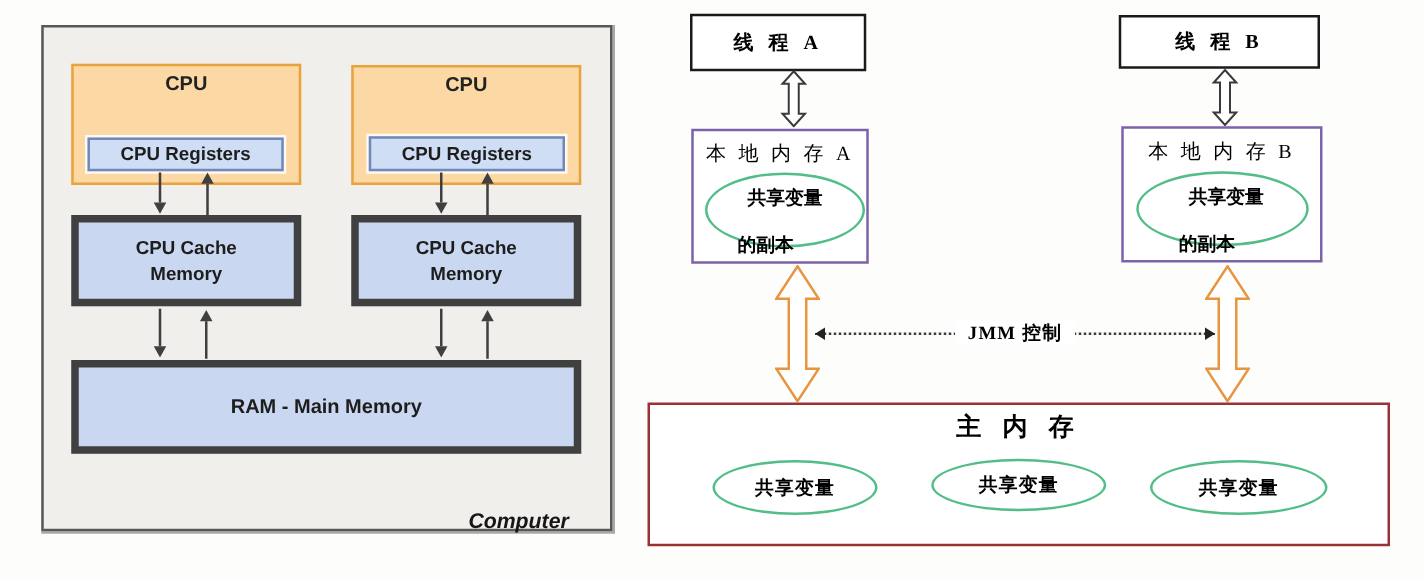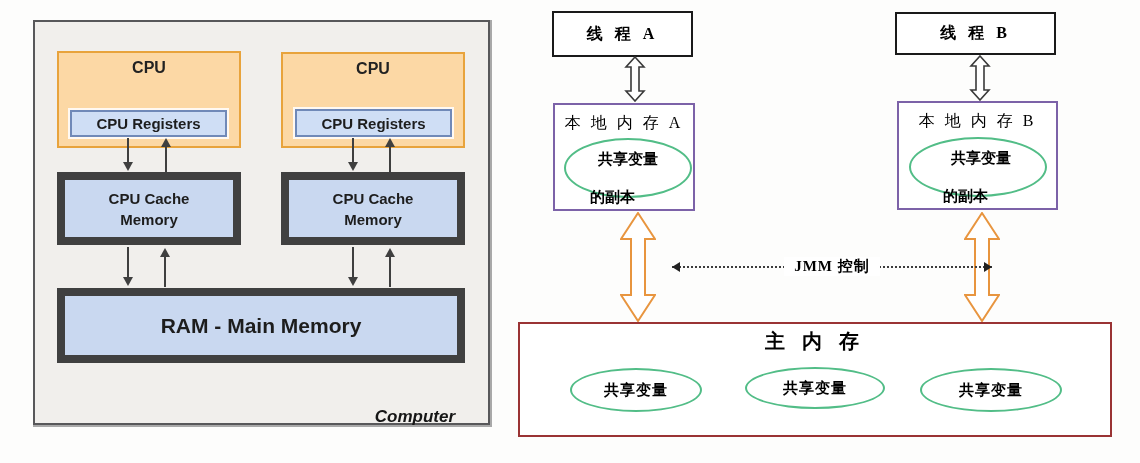--- a/index.html
+++ b/index.html
@@ -8,21 +8,21 @@
   .abs{position:absolute;box-sizing:border-box;}
 
   
   .computer-outer{left:33px;top:20px;width:457px;height:405px;background:#f1efec;
                   border:2px solid #58585a;box-shadow:1px 1px 0 1px #a9a9a9;}
   .cpu-box{background:#fcd8a5;border:2px solid #e8a33c;}
   .cpu-title{width:100%;text-align:center;padding-top:6px;font-weight:bold;font-size:16px;color:#222;}
   .reg-box{background:#cfdef5;border:2px solid #7089b8;box-shadow:0 0 0 2px rgba(255,255,255,.85);
            display:flex;align-items:center;justify-content:center;
            font-weight:bold;font-size:15px;color:#1d1d1d;}
-  .blue-box{background:#c9d8f0;border:8px solid #404040;display:flex;align-items:center;justify-content:center;
+  .blue-box{background:#c9d8f0;border:6px solid #404040;display:flex;align-items:center;justify-content:center;
             font-weight:bold;font-size:15px;color:#1d1d1d;text-align:center;line-height:21px;}
   .computer-label{font-weight:bold;font-size:17px;color:#161616;text-align:right;}
 
   .arr{position:absolute;width:2px;background:#3f3f3f;}
   .arr.down::after{content:'';position:absolute;left:-4px;bottom:-9px;width:0;height:0;
                    border:5px solid transparent;border-bottom:none;border-top:9px solid #3f3f3f;}
   .arr.up::before{content:'';position:absolute;left:-4px;top:-9px;width:0;height:0;
                   border:5px solid transparent;border-top:none;border-bottom:9px solid #3f3f3f;}
 
   
@@ -65,21 +65,21 @@
   </div>
   <div class="abs reg-box" style="left:295px;top:109px;width:157px;height:28px;">CPU Registers</div>
 
   <div class="abs blue-box" style="left:57px;top:172px;width:184px;height:73px;">
     <span style="display:inline-block;width:100px;">CPU Cache Memory</span>
   </div>
   <div class="abs blue-box" style="left:281px;top:172px;width:184px;height:73px;">
     <span style="display:inline-block;width:100px;">CPU Cache Memory</span>
   </div>
 
-  <div class="abs blue-box" style="left:57px;top:288px;width:408px;height:75px;font-size:21px;">RAM - Main Memory</div>
+  <div class="abs blue-box" style="left:57px;top:288px;width:408px;height:75px;font-size:16px;">RAM - Main Memory</div>
 
   <div class="arr down" style="left:127px;top:138px;height:24px;"></div>
   <div class="arr up" style="left:165px;top:147px;height:25px;"></div>
   <div class="arr down" style="left:352px;top:138px;height:24px;"></div>
   <div class="arr up" style="left:389px;top:147px;height:25px;"></div>
 
   <div class="arr down" style="left:127px;top:247px;height:30px;"></div>
   <div class="arr up" style="left:164px;top:257px;height:30px;"></div>
   <div class="arr down" style="left:352px;top:247px;height:30px;"></div>
   <div class="arr up" style="left:389px;top:257px;height:30px;"></div>
@@ -114,21 +114,21 @@
     </div>
   </div>
 
   <svg class="abs" style="left:620px;top:212px;" width="36" height="110" viewBox="0 0 36 110">
     <path d="M18 1 L35 27 L25 27 L25 83 L35 83 L18 109 L1 83 L11 83 L11 27 L1 27 Z" fill="#ffffff" stroke="#e8953f" stroke-width="2"></path>
   </svg>
   <svg class="abs" style="left:964px;top:212px;" width="36" height="110" viewBox="0 0 36 110">
     <path d="M18 1 L35 27 L25 27 L25 83 L35 83 L18 109 L1 83 L11 83 L11 27 L1 27 Z" fill="#ffffff" stroke="#e8953f" stroke-width="2"></path>
   </svg>
 
-  <div class="abs" style="left:672px;top:254px;width:320px;height:28px;">
+  <div class="abs" style="left:652px;top:254px;width:320px;height:28px;">
     <div class="jmm-line"></div>
     <div class="jmm-tri left"></div>
     <div class="jmm-tri right"></div>
     <div class="jmm-label-wrap">
       <span class="jmm-label cjk">JMM 控制</span>
     </div>
   </div>
 
   <div class="abs main-box" style="left:518px;top:322px;width:594px;height:115px;">
     <div class="main-title cjk">主 内 存</div>

